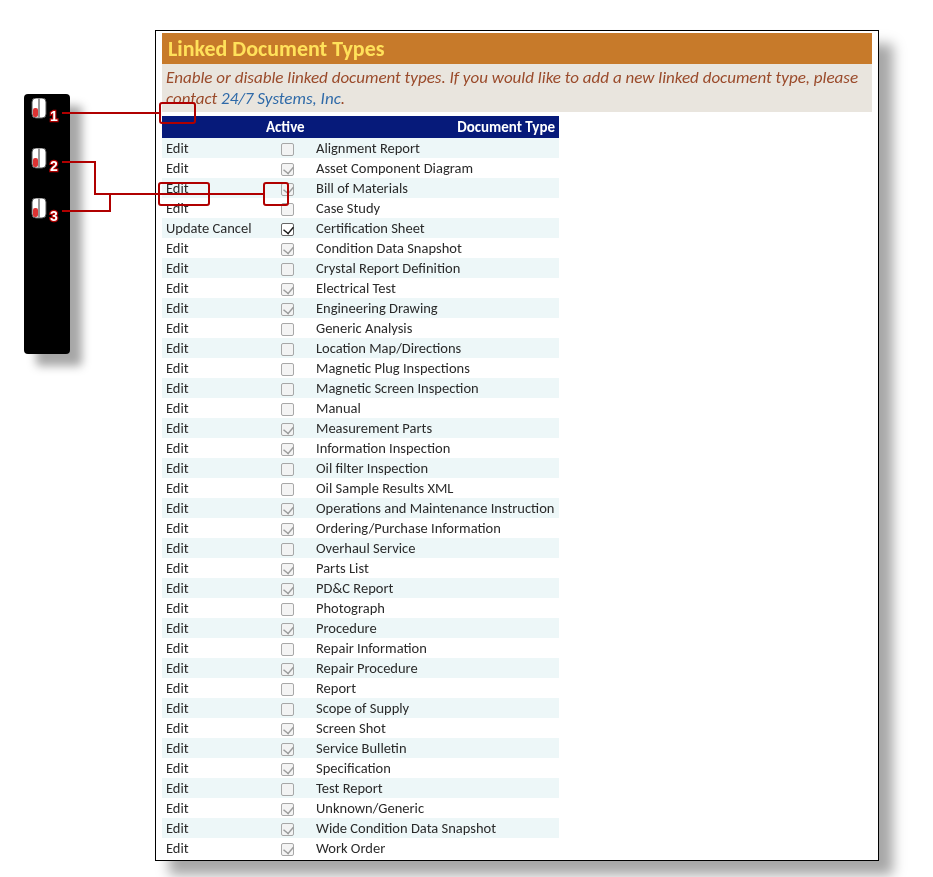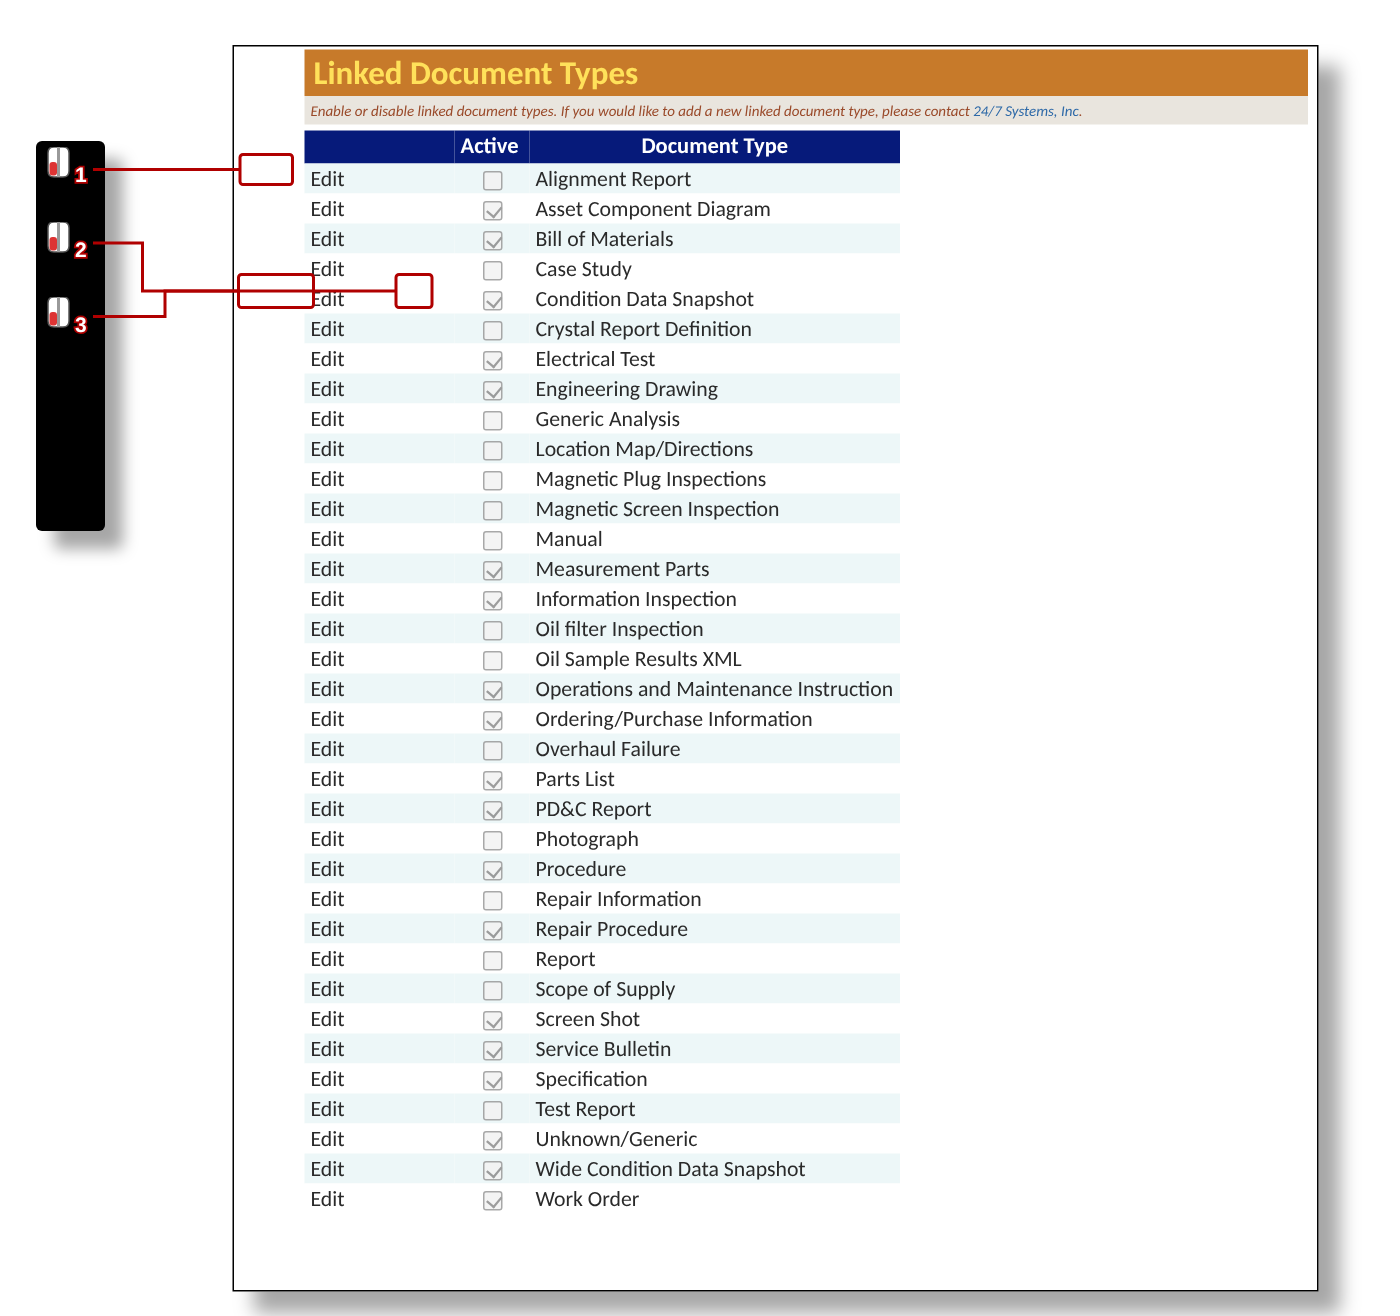--- a/index.html
+++ b/index.html
@@ -47,49 +47,48 @@
     position: absolute;
     left: 155px;
     top: 30px;
     width: 724px;
     height: 831px;
     background: #fff;
     border: 1px solid #000;
     box-shadow: 14px 14px 12px rgba(0,0,0,0.35);
     z-index: 10;
     overflow: hidden;
-    padding-left: 41px;
   }
   .panel-inner { padding: 2px 6px 6px 6px; }
   .title-bar {
     background: #c77a2a;
     color: #ffe15a;
     font-size: 22px;
     font-weight: 600;
     padding: 2px 6px;
   }
   .hint {
     background: #e9e5de;
     color: #9a4a2a;
     font-style: italic;
-    font-size: 10px;
+    font-size: 17px;
     padding: 3px 4px;
     margin-bottom: 4px;
   }
   .hint a { color: #2f6aa8; text-decoration: none; }
 
   table.grid {
     border-collapse: collapse;
     width: 397px;
   }
   table.grid thead th {
     background: #061a7a;
     color: #fff;
     font-weight: 700;
-    text-align: center;
+    text-align: right;
     padding: 2px 4px;
     font-size: 15px;
   }
   table.grid thead th.col-action { width: 100px; }
   table.grid thead th.col-active { width: 50px; text-align:left; }
   table.grid tbody tr.even { background: #edf7f8; }
   table.grid tbody tr.odd  { background: #ffffff; }
   table.grid td {
     padding: 1px 4px;
     font-size: 14.5px;
@@ -214,20 +213,25 @@
             <tr class="even">
               <td class="col-action"><span class="lnk">Edit</span></td>
               <td class="col-active"><span class="cb checked"></span></td>
               <td>Bill of Materials</td>
             </tr>
             <tr class="odd">
               <td class="col-action"><span class="lnk">Edit</span></td>
               <td class="col-active"><span class="cb"></span></td>
               <td>Case Study</td>
             </tr>
+            <tr class="even">
+              <td class="col-action"><span class="lnk">Update</span> <span class="lnk">Cancel</span></td>
+              <td class="col-active"><span class="cb checked editable"></span></td>
+              <td>Certification Sheet</td>
+            </tr>
             <tr class="odd">
               <td class="col-action"><span class="lnk">Edit</span></td>
               <td class="col-active"><span class="cb checked"></span></td>
               <td>Condition Data Snapshot</td>
             </tr>
             <tr class="even">
               <td class="col-action"><span class="lnk">Edit</span></td>
               <td class="col-active"><span class="cb"></span></td>
               <td>Crystal Report Definition</td>
             </tr>
@@ -292,21 +296,21 @@
               <td>Operations and Maintenance Instruction</td>
             </tr>
             <tr class="odd">
               <td class="col-action"><span class="lnk">Edit</span></td>
               <td class="col-active"><span class="cb checked"></span></td>
               <td>Ordering/Purchase Information</td>
             </tr>
             <tr class="even">
               <td class="col-action"><span class="lnk">Edit</span></td>
               <td class="col-active"><span class="cb"></span></td>
-              <td>Overhaul Failure</td>
+              <td>Overhaul Service</td>
             </tr>
             <tr class="odd">
               <td class="col-action"><span class="lnk">Edit</span></td>
               <td class="col-active"><span class="cb checked"></span></td>
               <td>Parts List</td>
             </tr>
             <tr class="even">
               <td class="col-action"><span class="lnk">Edit</span></td>
               <td class="col-active"><span class="cb checked"></span></td>
               <td>PD&amp;C Report</td>

